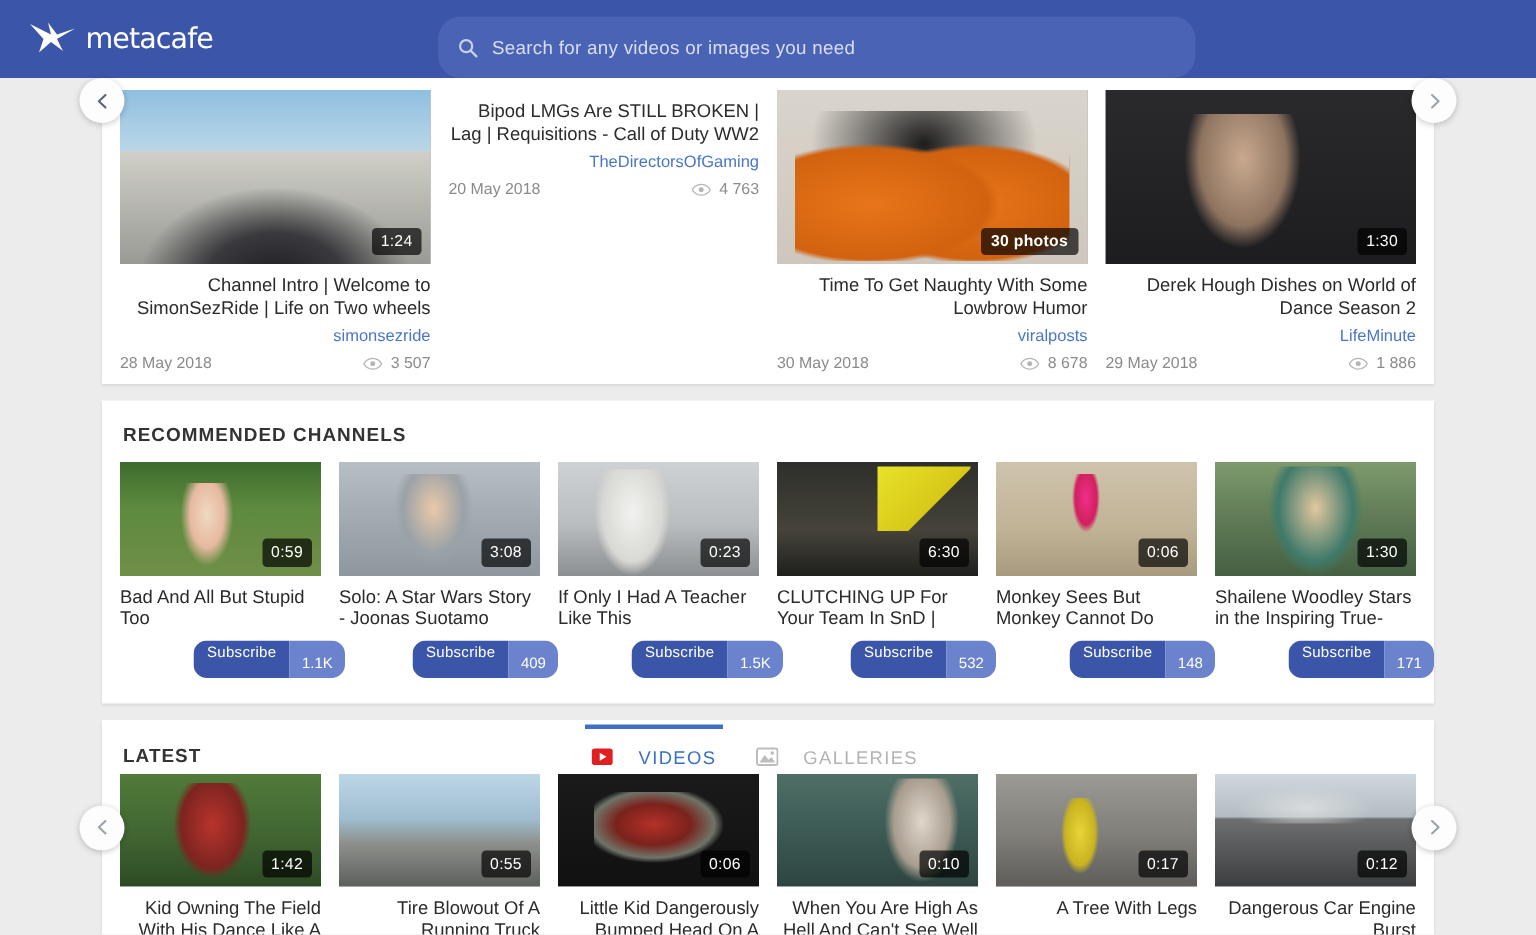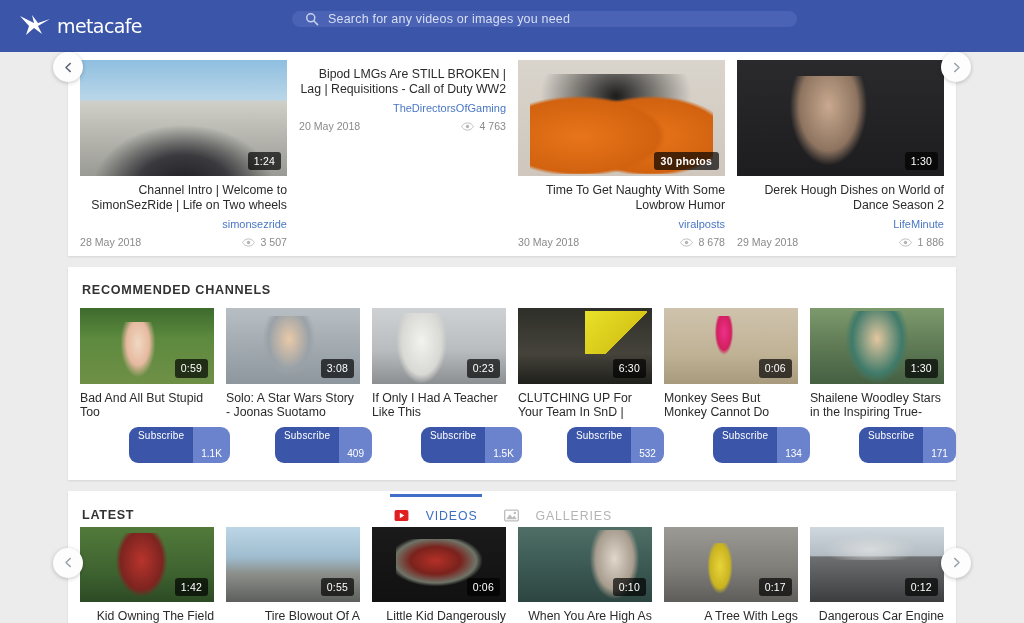--- a/index.html
+++ b/index.html
@@ -25,21 +25,21 @@
   .brand-text {
     color: #ffffff;
     font-size: 19px;
     letter-spacing: -0.6px;
     font-weight: 400;
     font-family: "DejaVu Sans", sans-serif;
   }
   .search-wrap {
     position: absolute;
     left: 292px; top: 11px;
-    width: 505px; height: 16px;
+    width: 505px; height: 41px;
     background: #4a63b5;
     border-radius: 15px;
     display: flex;
     align-items: center;
     padding: 0 13px;
     gap: 9px;
   }
   .search-icon { width: 14px; height: 14px; flex: 0 0 auto; opacity: .85;}
   .search-input {
     border: 0; outline: 0; background: transparent;
@@ -185,21 +185,21 @@
   }
   .sub-btn .lbl {
     background: #3b55a8;
     color: #fff;
     padding: 3px 9px 4px 9px;
     letter-spacing: .2px;
   }
   .sub-btn .cnt {
     background: #6b82cd;
     color: #fff;
-    padding: 21px 8px 4px 8px;
+    padding: 10px 8px 4px 8px;
     text-align: center;
   }
 
   
   .g1 { background:
       linear-gradient(#8fbfe0 0%, #b9d6e8 34%, #cfcfc8 36%, #9a9a94 100%); }
   .g1::after { content:""; position:absolute; left:0; right:0; bottom:0; height:52%;
       background: radial-gradient(ellipse at 50% 120%, #1b1b1f 0%, #3a3a3e 32%, rgba(130,130,125,0) 62%); }
   .g2 { background: linear-gradient(#6f7a7e 0%, #53585a 45%, #3c4034 70%, #2b2e26 100%); }
   .g2::after { content:""; position:absolute; left:6%; top:8%; width:24%; height:40%;
@@ -418,21 +418,21 @@
         <div class="card six">
           <div class="thumb">
             <div class="img g9"></div>
             <div class="badge">0:06</div>
           </div>
           <div class="v-title">Monkey Sees But Monkey Cannot Do</div>
           <div class="sub-row">
             <span class="sub-chan">Random ...</span>
             <span class="sub-btn">
               <span class="lbl">Subscribe</span>
-              <span class="cnt">134</span>
+              <span class="cnt">148</span>
             </span>
           </div>
         </div>
         <div class="card six">
           <div class="thumb">
             <div class="img g10"></div>
             <div class="badge">1:30</div>
           </div>
           <div class="v-title">Shailene Woodley Stars in the Inspiring True-Story F...</div>
           <div class="sub-row">

